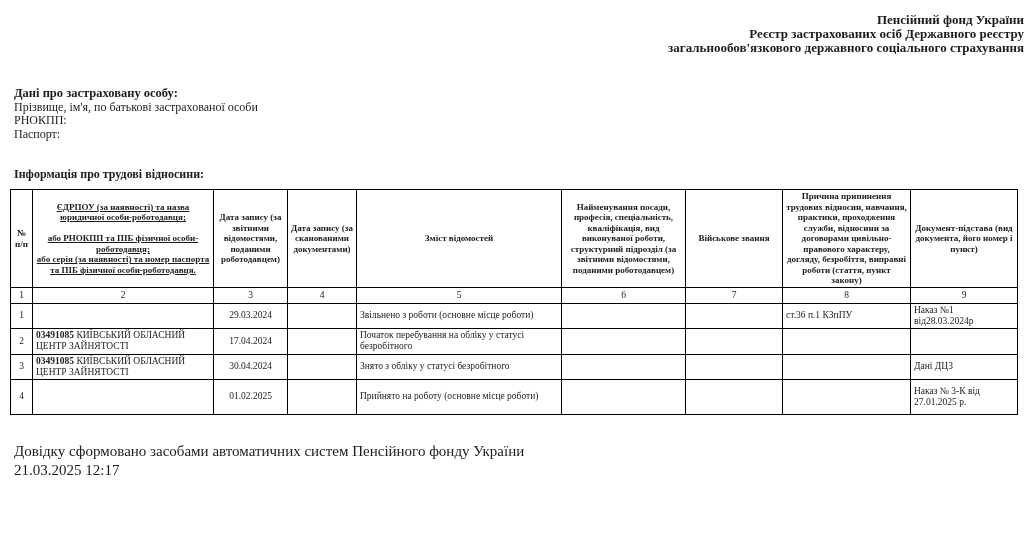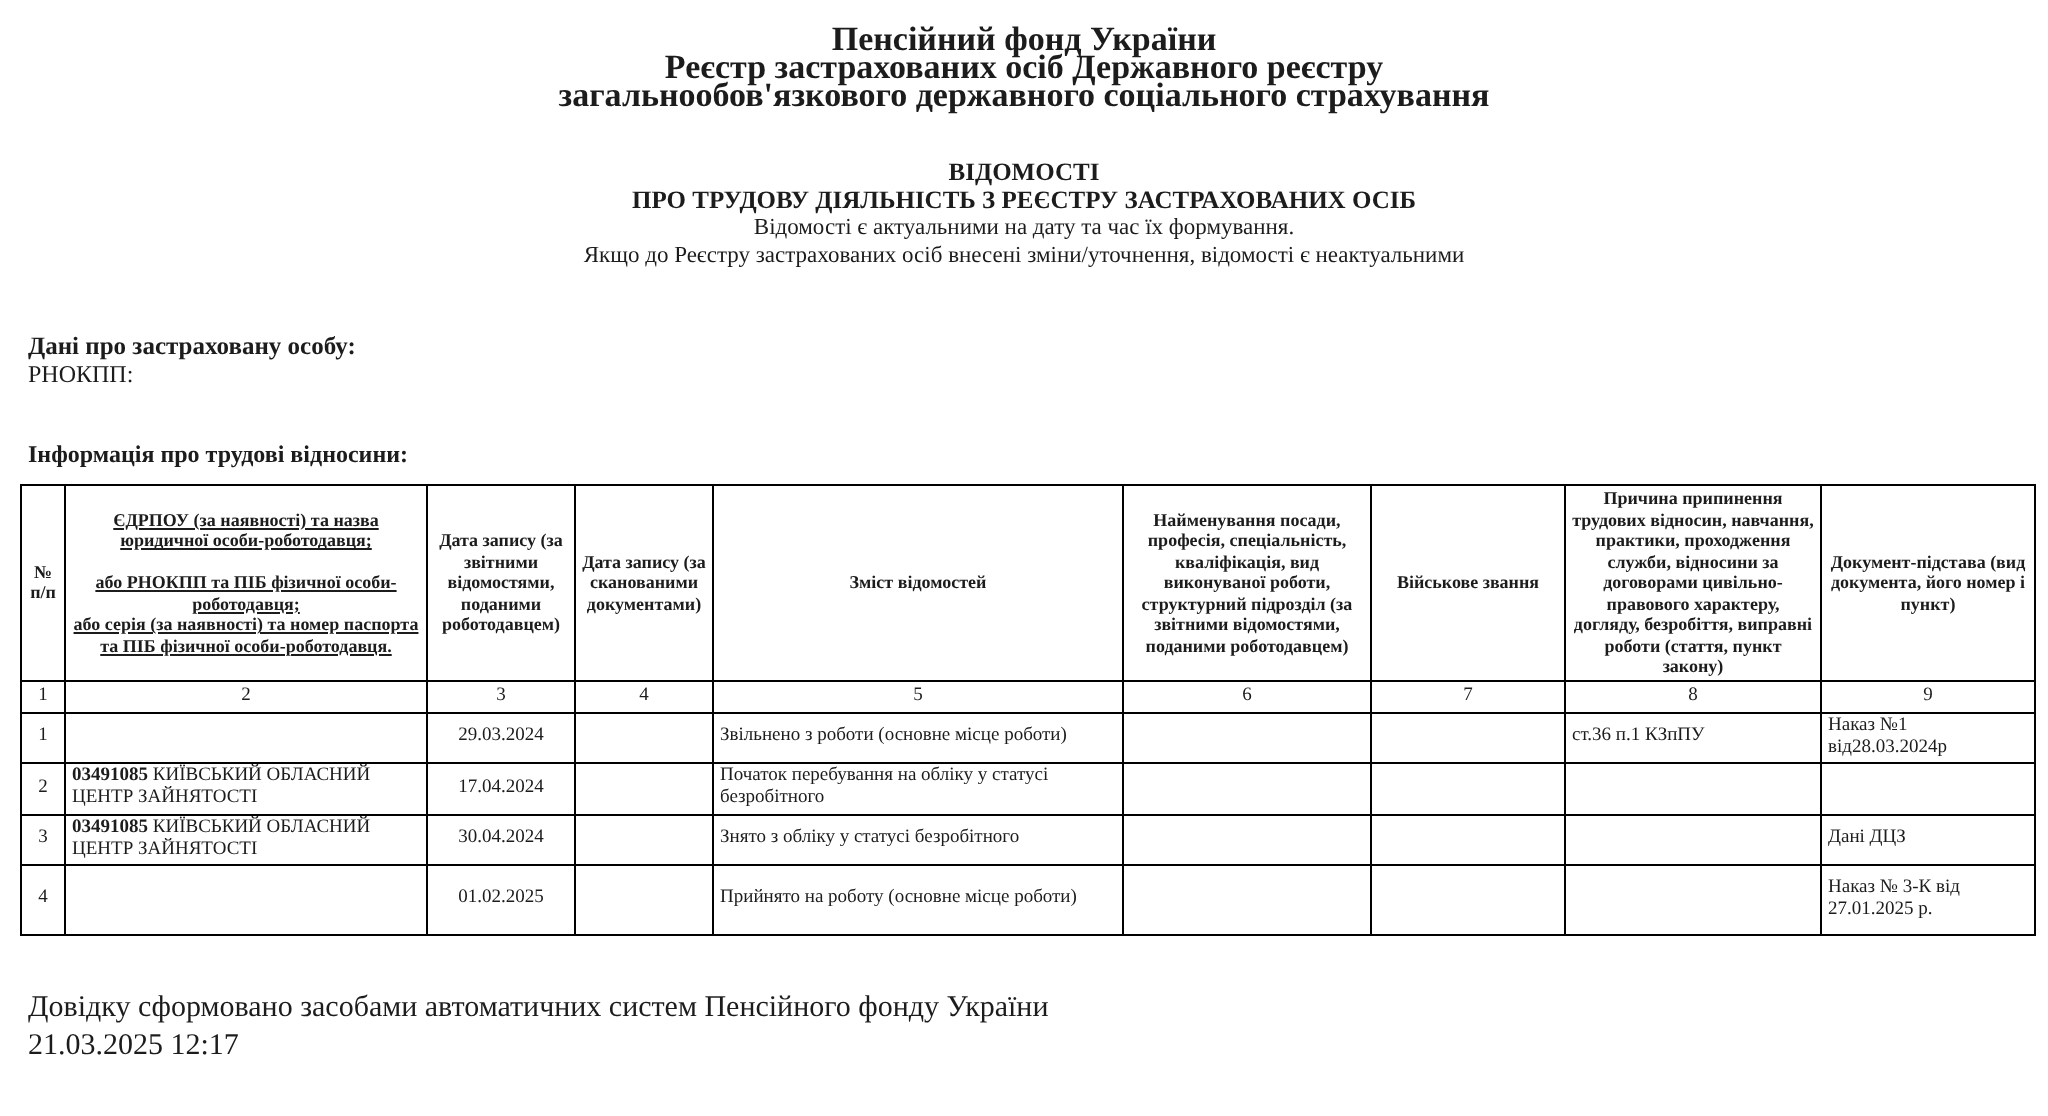--- a/index.html
+++ b/index.html
@@ -8,23 +8,23 @@
     width: 1024px; height: 558px;
     font-family: "Liberation Serif", serif;
     color: #1c1c1c;
     overflow: hidden;
   }
   .doc { position: relative; width: 1024px; height: 558px; background: #fff; }
   .b { font-weight: bold; }
 
   .top-block {
     padding-top: 13px;
-    text-align: center;
+    text-align: right;
     font-weight: bold;
-    font-size: 17px;
+    font-size: 13px;
     line-height: 14px;
   }
   .title-block {
     margin-top: 24px;
     text-align: center;
     line-height: 14px;
   }
   .title-block .t { font-weight: bold; font-size: 12.5px; }
   .title-block .note { font-size: 11.5px; }
 
@@ -88,30 +88,26 @@
 <body>
 
 <div class="doc">
 
   <div class="top-block">
     <div>Пенсійний фонд України</div>
     <div>Реєстр застрахованих осіб Державного реєстру</div>
     <div>загальнообов'язкового державного соціального страхування</div>
   </div>
 
-  <div class="title-block">
-    <div class="t">ВІДОМОСТІ</div>
-    <div class="t">ПРО ТРУДОВУ ДІЯЛЬНІСТЬ З РЕЄСТРУ ЗАСТРАХОВАНИХ ОСІБ</div>
-    <div class="note">Відомості є актуальними на дату та час їх формування.</div>
-    <div class="note">Якщо до Реєстру застрахованих осіб внесені зміни/уточнення, відомості є неактуальними</div>
-  </div>
 
   <div class="person-block">
     <div class="b">Дані про застраховану особу:</div>
+    <div>Прізвище, ім'я, по батькові застрахованої особи</div>
     <div>РНОКПП:</div>
+    <div>Паспорт:</div>
   </div>
 
   <div class="table-title">Інформація про трудові відносини:</div>
 
   <table class="emp">
     <colgroup>
       <col style="width:22px">
         <col style="width:181px">
         <col style="width:74px">
       <col style="width:69px">

